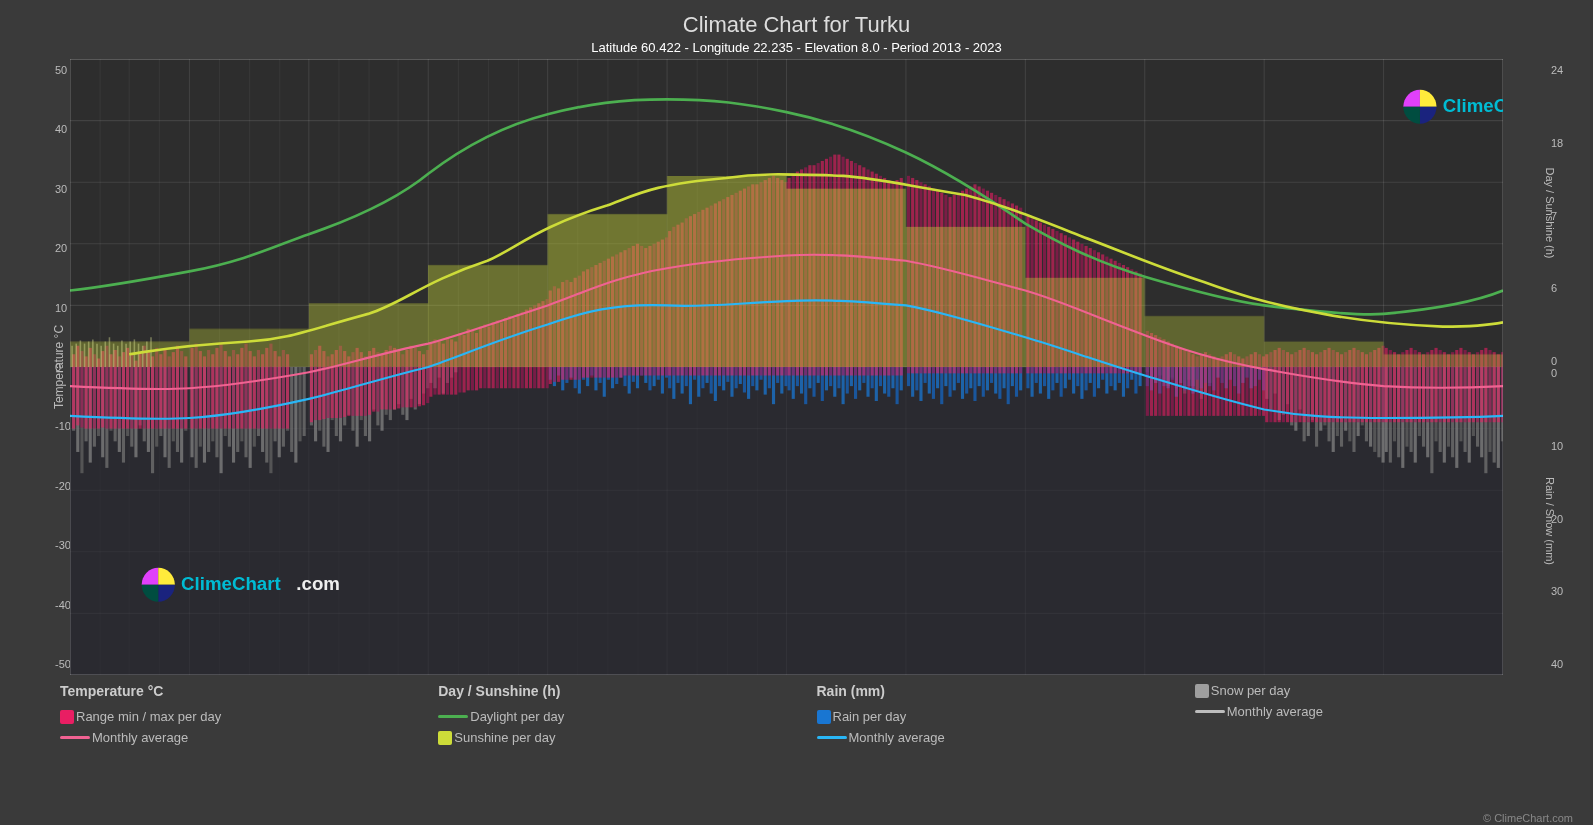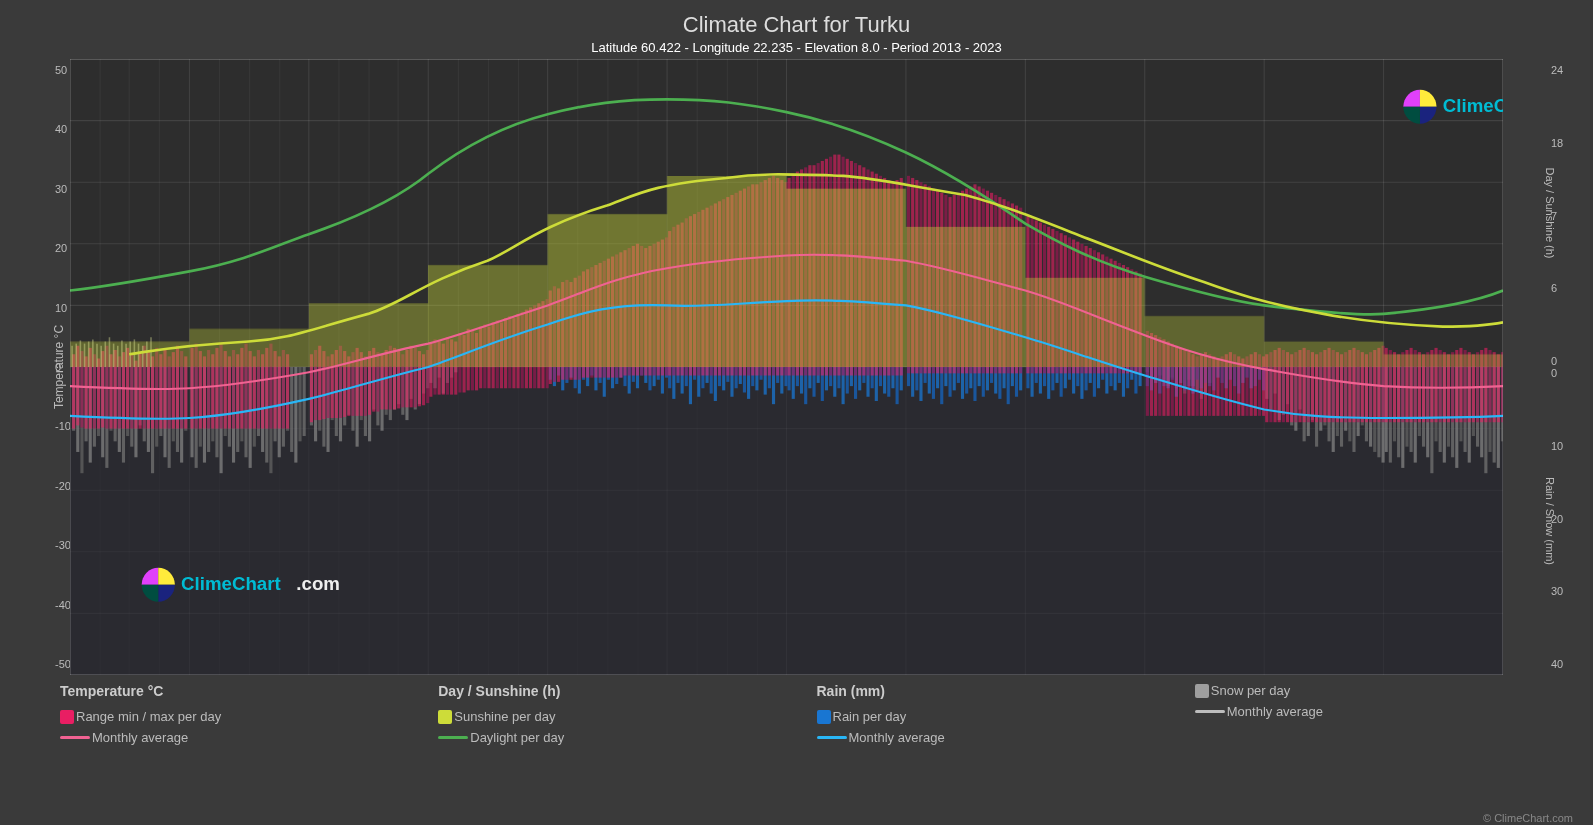--- a/index.html
+++ b/index.html
@@ -975,26 +975,26 @@
       </div>
       <div class="legend-item">
         <div style="width:30px; height:3px; background:#f06292; border-radius:2px;"></div>
         <span>Monthly average</span>
       </div>
     </div>
 
     <div class="legend-col">
       <div class="legend-col-title">Day / Sunshine (h)</div>
       <div class="legend-item">
+        <div style="width:30px; height:3px; background:#4caf50; border-radius:2px;"></div>
+        <span>Daylight per day</span>
+      </div>
+      <div class="legend-item">
         <div style="width:14px; height:14px; background:#cddc39; border-radius:2px;"></div>
         <span>Sunshine per day</span>
-      </div>
-      <div class="legend-item">
-        <div style="width:30px; height:3px; background:#4caf50; border-radius:2px;"></div>
-        <span>Daylight per day</span>
       </div>
     </div>
 
     <div class="legend-col">
       <div class="legend-col-title">Rain (mm)</div>
       <div class="legend-item">
         <div style="width:14px; height:14px; background:#1976d2; border-radius:2px;"></div>
         <span>Rain per day</span>
       </div>
       <div class="legend-item">

